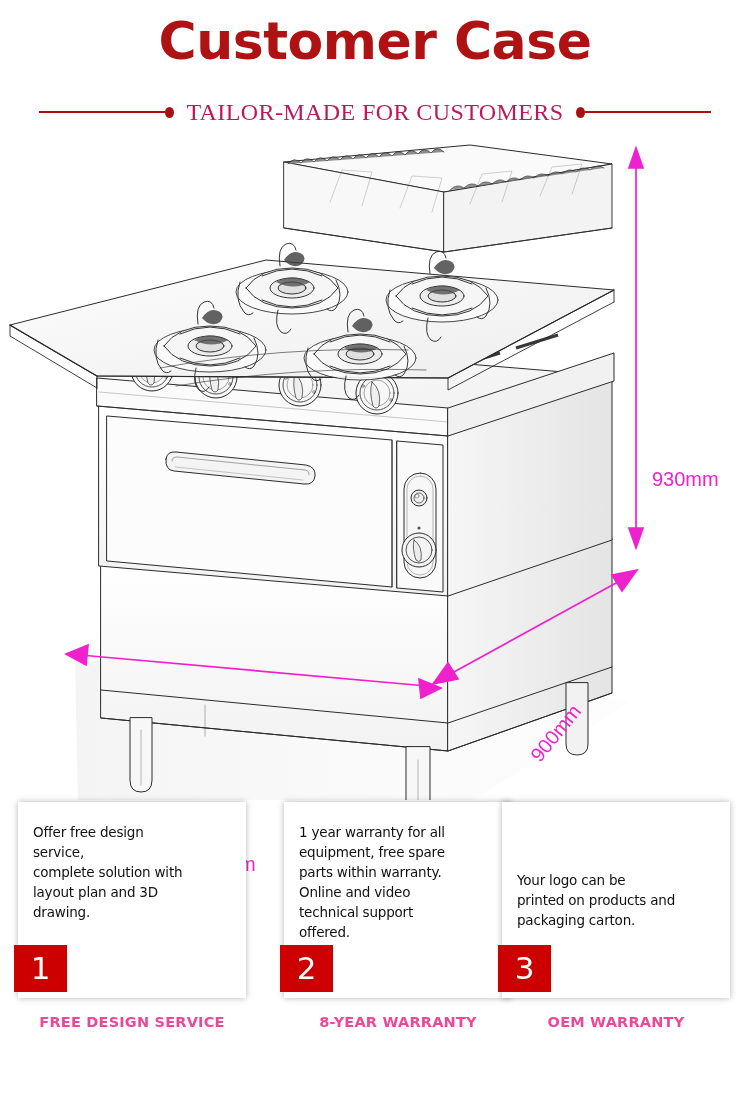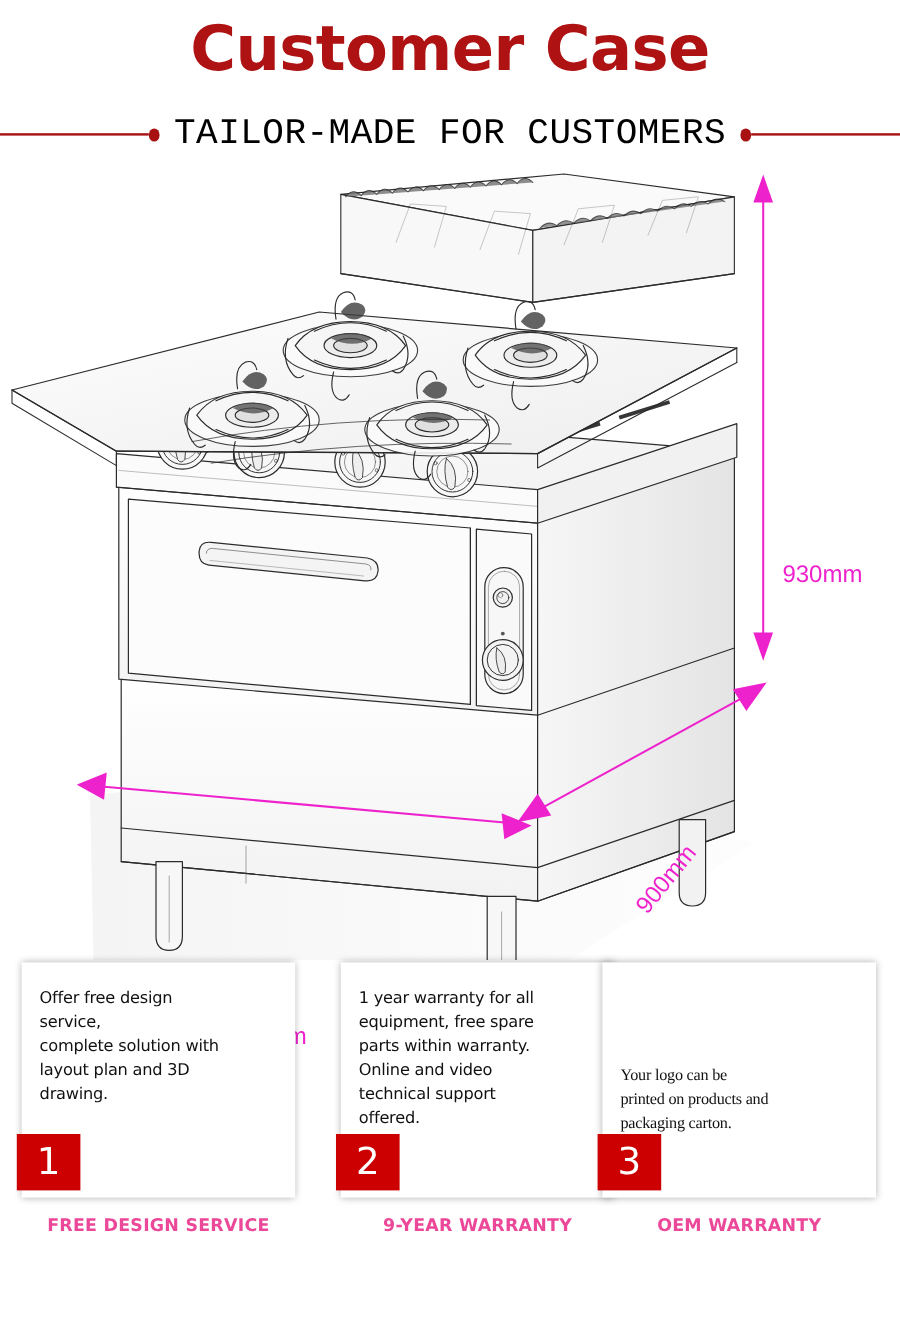--- a/index.html
+++ b/index.html
@@ -45,25 +45,25 @@
     width: 126px;
     flex: 0 0 auto;
   }
   .sub-dot {
     width: 9px; height: 11px;
     border-radius: 50%;
     background: #A81111;
     flex: 0 0 auto;
   }
   .subtitle-text {
-    font-family: Liberation Mono, monospace;
-    font-size: 30px;
+    font-family: Liberation Serif, serif;
+    font-size: 24px;
     font-weight: 400;
     letter-spacing: 0.4px;
-    color: #000000;
+    color: #be185d;
     padding: 0 12px;
     white-space: nowrap;
   }
 
   
   .product-area {
     position: absolute;
     left: 0; top: 140px;
     width: 750px; height: 660px; text-align: right;
   }
@@ -113,25 +113,24 @@
     left: 15px; right: 10px;
     top: 20px;
     font-family: "DejaVu Sans", sans-serif;
     font-size: 13.5px;
     line-height: 20px;
     color: #111111;
     white-space: pre-line;
     letter-spacing: -0.2px;
   }
   .card.center-body .card-body {
-    top: 16px; bottom: 0; right: 6px;
+    top: 0; bottom: 0; right: 6px;
     height: 196px;
     display: flex;
     align-items: center;
-    font-family: Liberation Serif, serif;
   }
   .badge {
     position: absolute;
     left: -4px;
     bottom: 6px;
     width: 53px; height: 47px;
     background: #CC0000;
     color: #ffffff;
     font-family: "DejaVu Sans", sans-serif;
     font-size: 31px;
@@ -424,21 +423,21 @@
     <div class="card-wrap" id="card-wrap-1">
       <div class="card">
         <div class="card-body">1 year warranty for all
 equipment, free spare
 parts within warranty.
 Online and video
 technical support
 offered.</div>
         <div class="badge">2</div>
       </div>
-      <div class="card-caption">9-YEAR WARRANTY</div>
+      <div class="card-caption">8-YEAR WARRANTY</div>
     </div>
 
     <div class="card-wrap" id="card-wrap-2">
       <div class="card center-body">
         <div class="card-body">Your logo can be
 printed on products and
 packaging carton.</div>
         <div class="badge">3</div>
       </div>
       <div class="card-caption">OEM WARRANTY</div>

